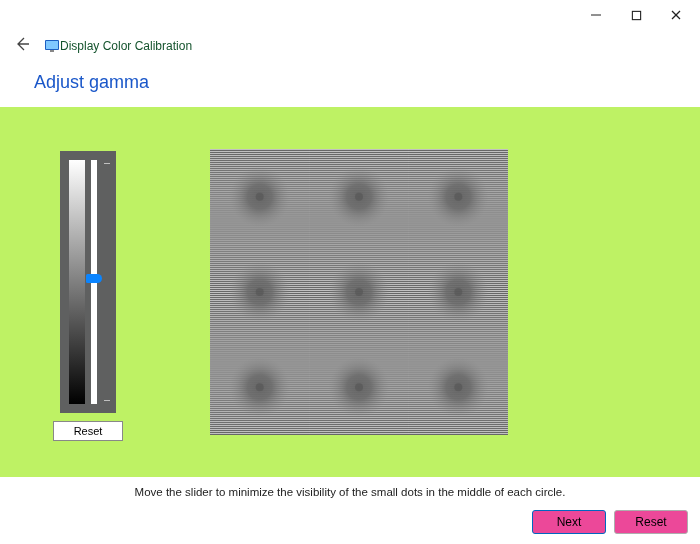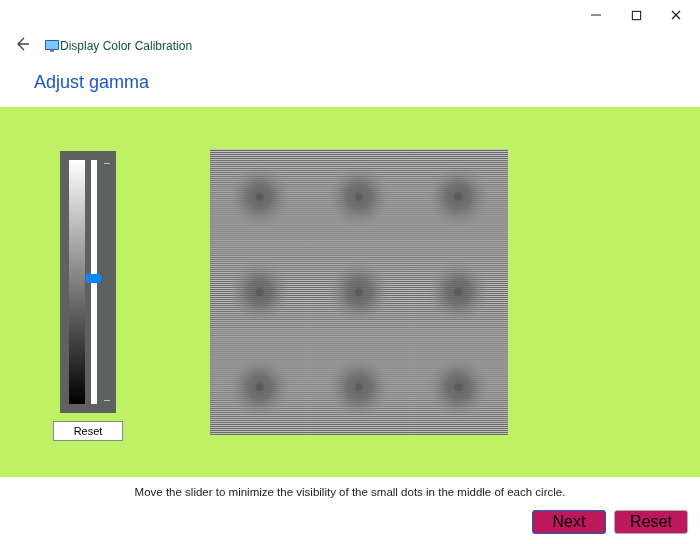--- a/index.html
+++ b/index.html
@@ -119,24 +119,24 @@
       padding: 9px 0 0 0;
     }
     
     .footer {
       position: absolute;
       bottom: 10px; right: 12px;
       display: flex; gap: 8px;
     }
     .btn {
       min-width: 74px; height: 24px;
-      background: #be185d;
+      background: #ec4899;
       border: 1px solid #adadad;
       border-radius: 3px;
-      font-size: 16px;
+      font-size: 12px;
       display: flex; align-items: center; justify-content: center;
     }
     .btn.primary {
       border: 1.5px solid #0067c0;
     }
   </style>
 </head>
 <body>
 
 <div class="titlebar">

